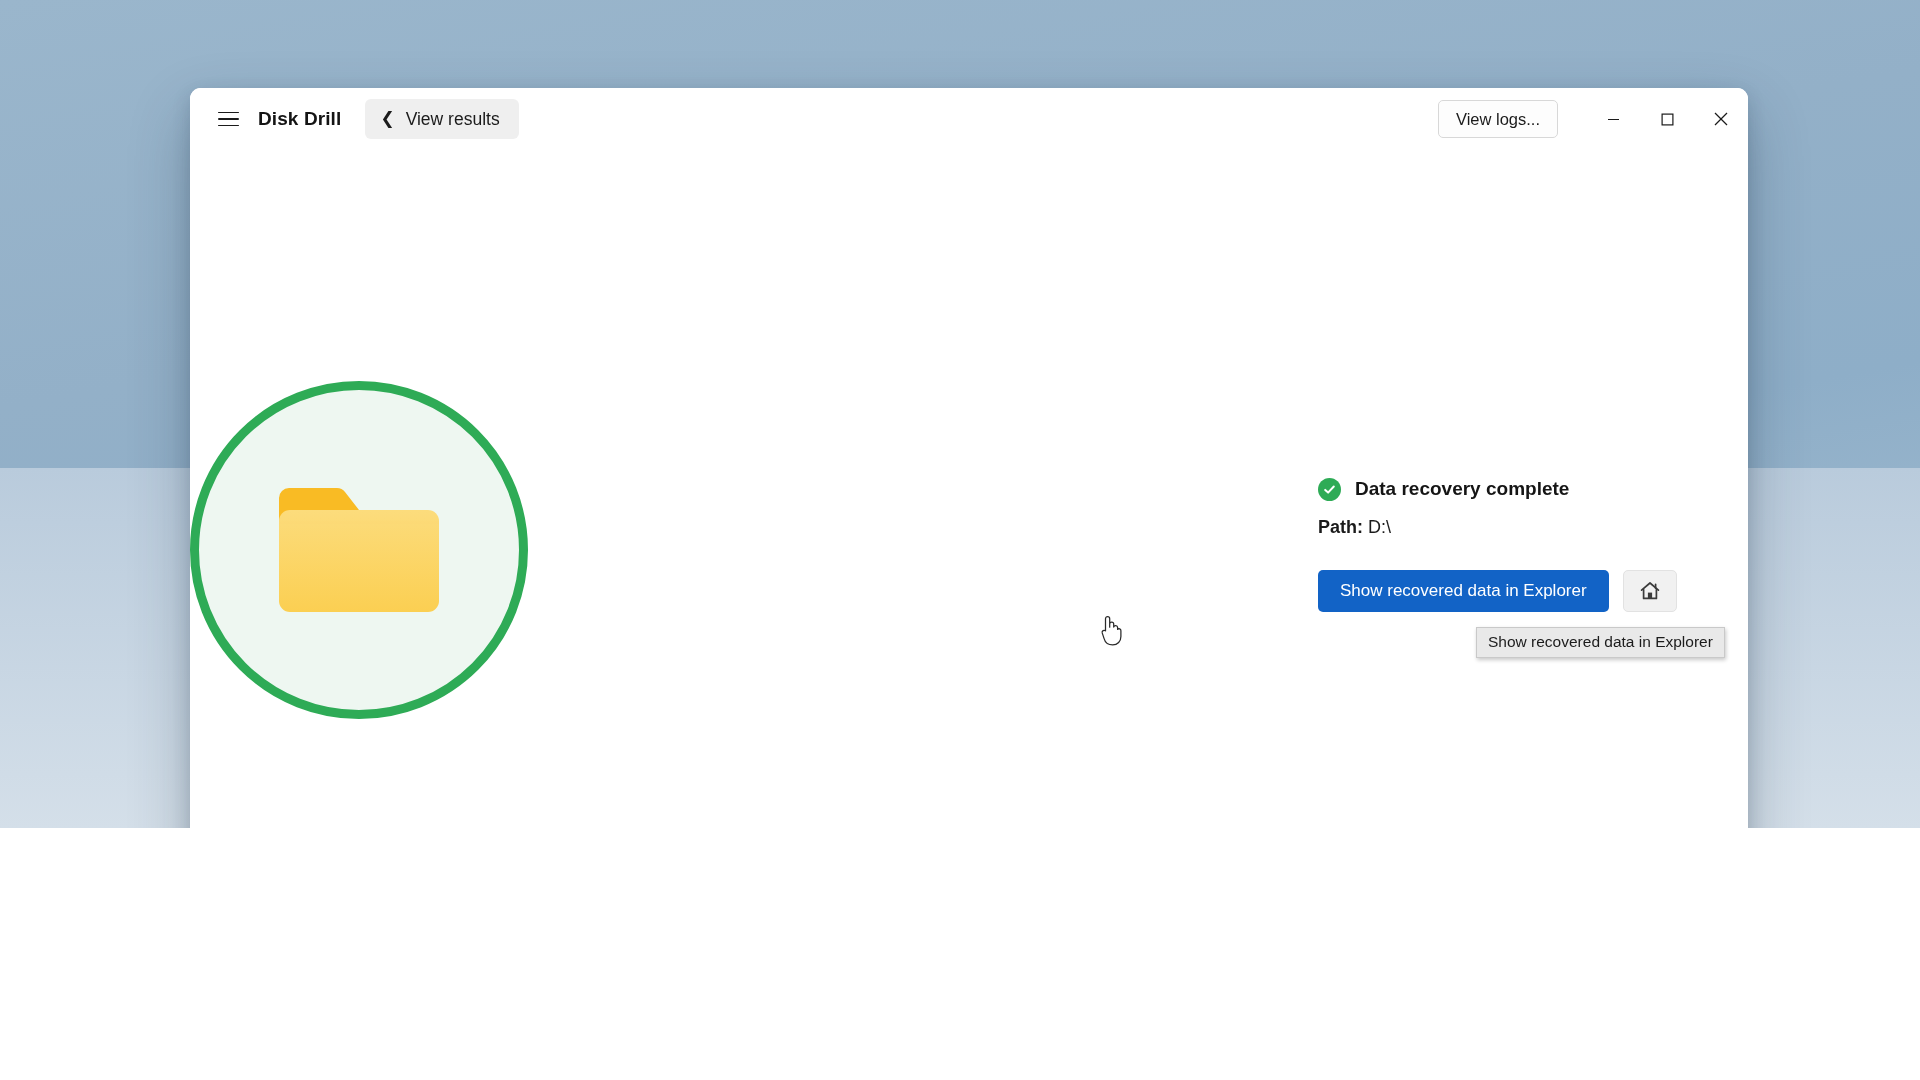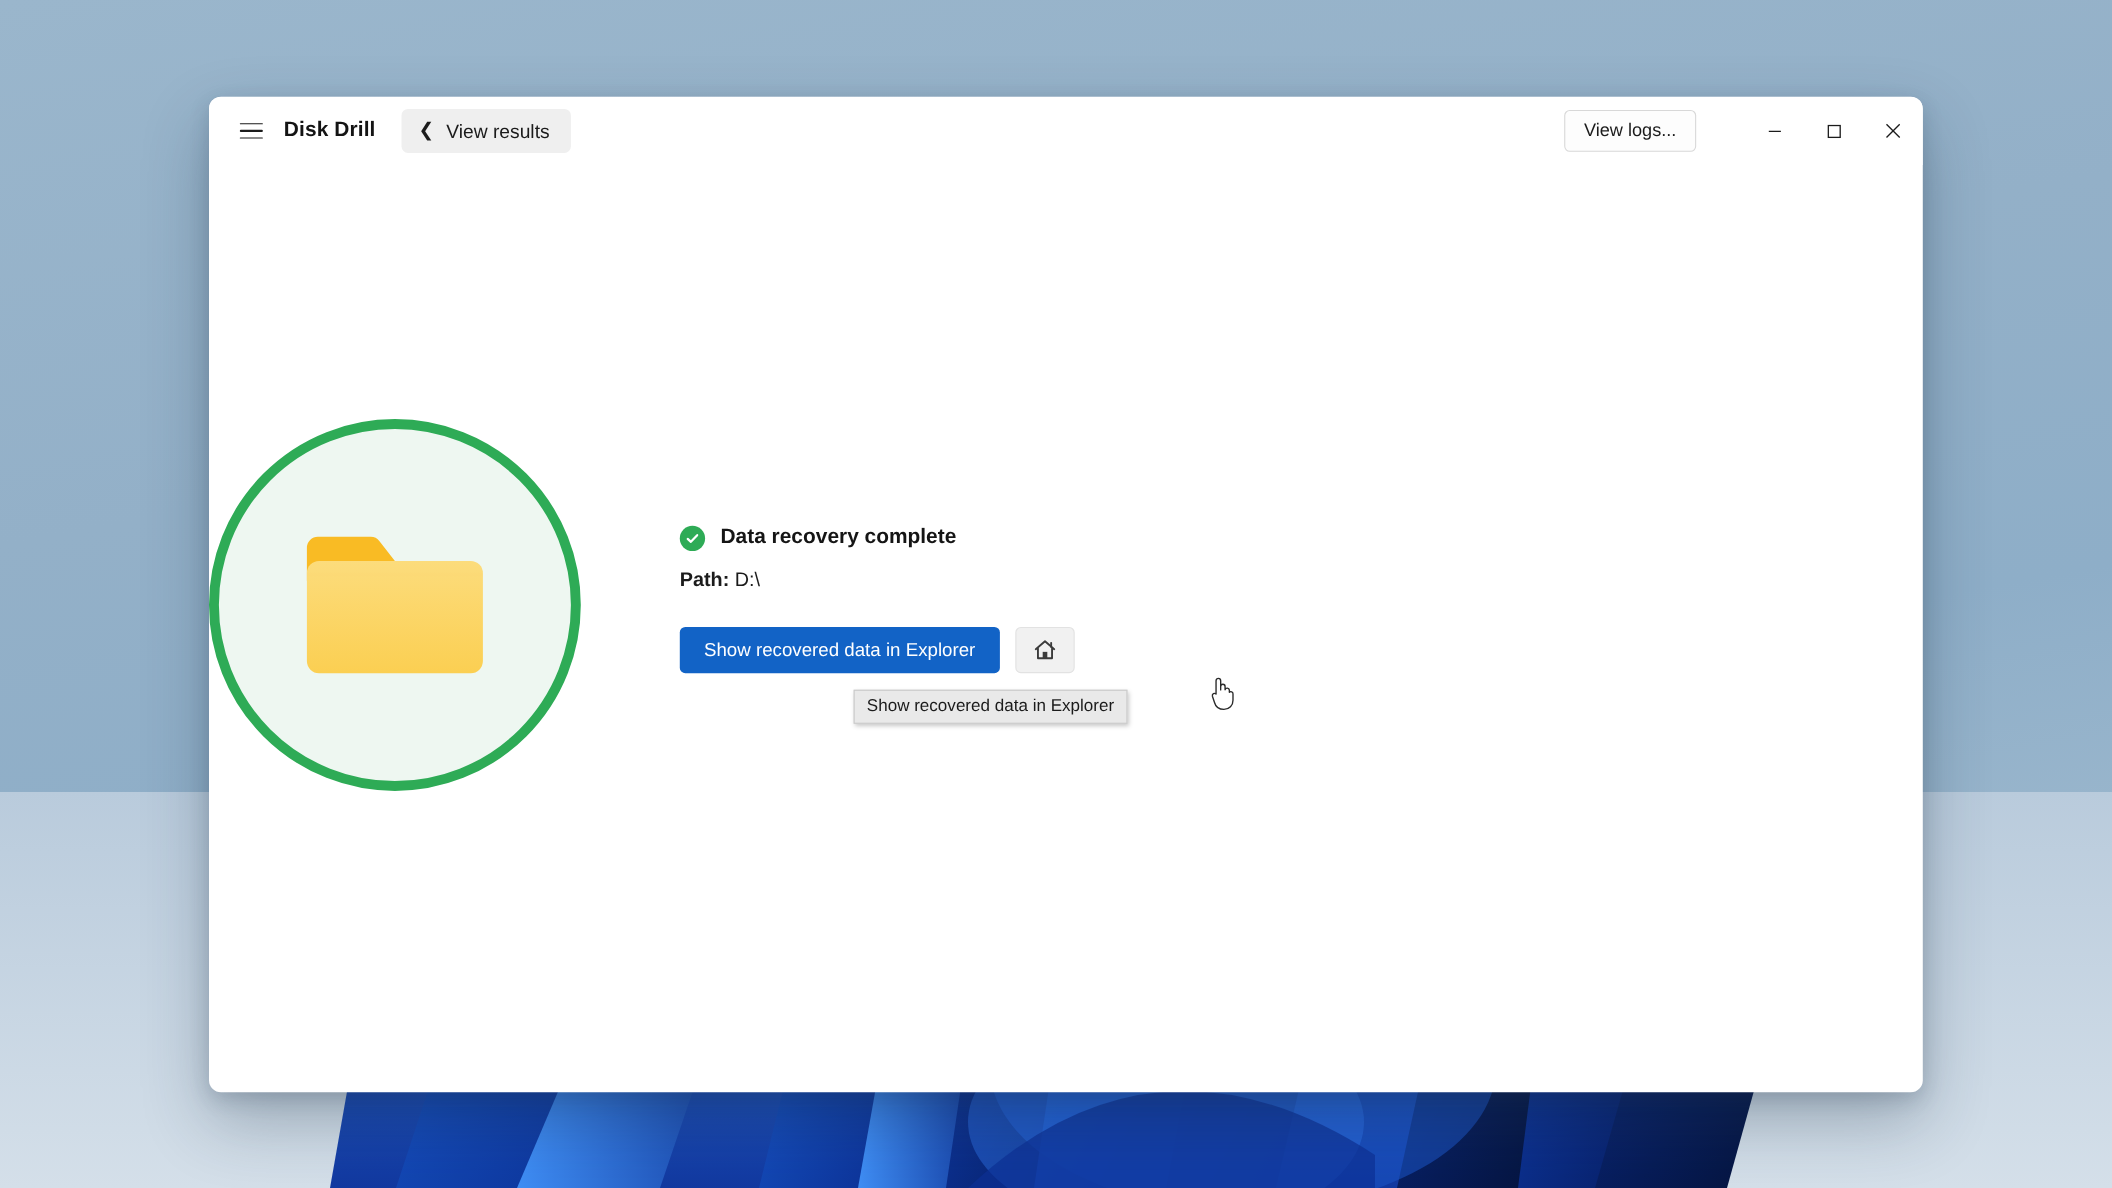--- a/index.html
+++ b/index.html
@@ -8,21 +8,21 @@
     width: 1920px;
     height: 1080px;
     overflow: hidden;
     font-family: "Liberation Sans", "DejaVu Sans", sans-serif;
   }
 
   
   #desktop {
     position: relative;
     width: 1920px;
-    height: 1080px;
+    height: 828px;
     background: linear-gradient(170deg, #9ab6cc 0%, #93b0c8 35%, #8eaec8 60%, #a8c0d2 100%);
     overflow: hidden;
   }
 
   
   #wallpaper-bloom {
     position: absolute;
     left: 0;
     bottom: 0;
     width: 1920px;
@@ -111,38 +111,38 @@
   #view-logs-button {
     height: 38px;
     padding: 0 17px;
     background: #fdfdfd;
     border: 1px solid #d8d8d8;
     border-radius: 5px;
     font-size: 16.5px;
     color: #1b1b1b;
     font-family: inherit;
     cursor: pointer;
-    margin-right: 44px;
+    margin-right: 28px;
   }
 
   .wincontrol {
     width: 54px;
     height: 62px;
     display: flex;
     align-items: center;
     justify-content: center;
     cursor: pointer;
   }
   .wincontrol svg { display: block; }
 
   
   #content {
     display: flex;
     align-items: center;
-    justify-content: flex-start;
+    justify-content: space-between;
     gap: 90px;
     height: 843px;
     padding-bottom: 44px;
   }
 
   
   #result-illustration {
     position: relative;
     width: 338px;
     height: 338px;

